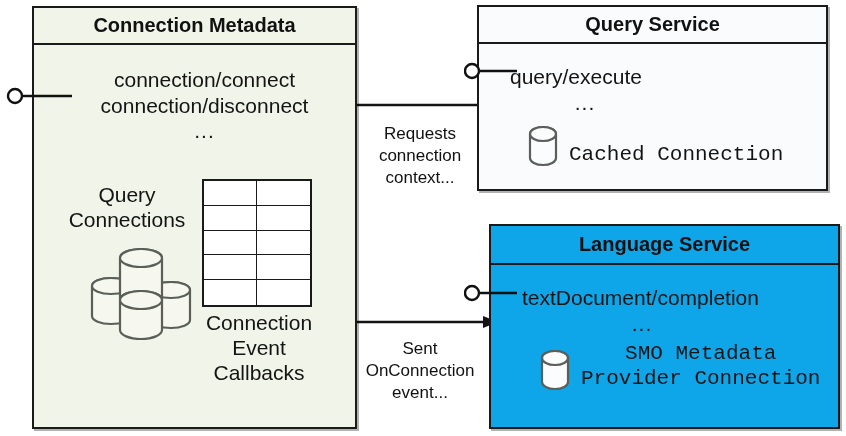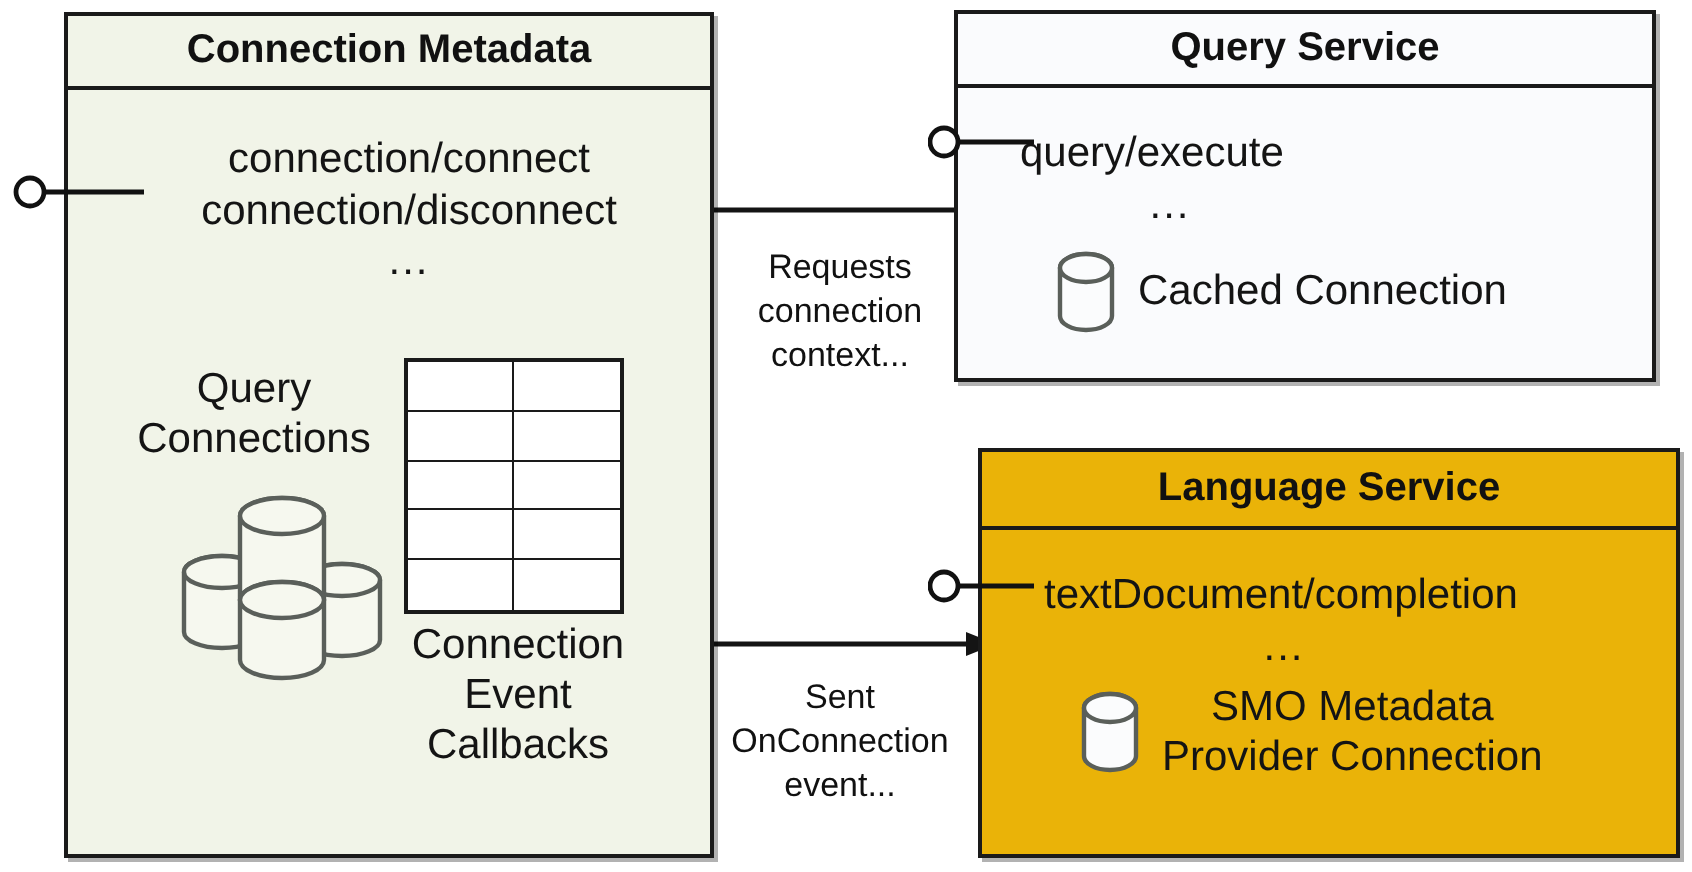--- a/index.html
+++ b/index.html
@@ -68,21 +68,21 @@
     height: 37px;
     font-size: 20px;
   }
   #query-service .body { height: calc(100% - 37px); }
 
   #language-service {
     left: 489px;
     top: 224px;
     width: 351px;
     height: 205px;
-    background: #eab308;
+    background: #0ea5e9;
   }
   #language-service .title-bar {
     height: 39px;
     font-size: 20px;
   }
   #language-service .body { height: calc(100% - 39px); }
 
   
   .op-list {
     position: absolute;
@@ -134,22 +134,23 @@
     border-bottom: 1.5px solid #1a1a1a;
     background: #ffffff;
   }
   .grid-icon .cell:nth-child(2n) { border-right: none; }
   .grid-icon .cell:nth-child(n+9) { border-bottom: none; }
 
   
   .db-row {
     position: absolute;
     display: flex;
-    align-items: center;
+    align-items: flex-end;
     gap: 10px;
+    font-family: Liberation Mono, monospace;
   }
   .db-caption {
     font-size: 21px;
     color: #141414;
     line-height: 1.2;
     text-align: center;
     white-space: nowrap;
   }
 
   

